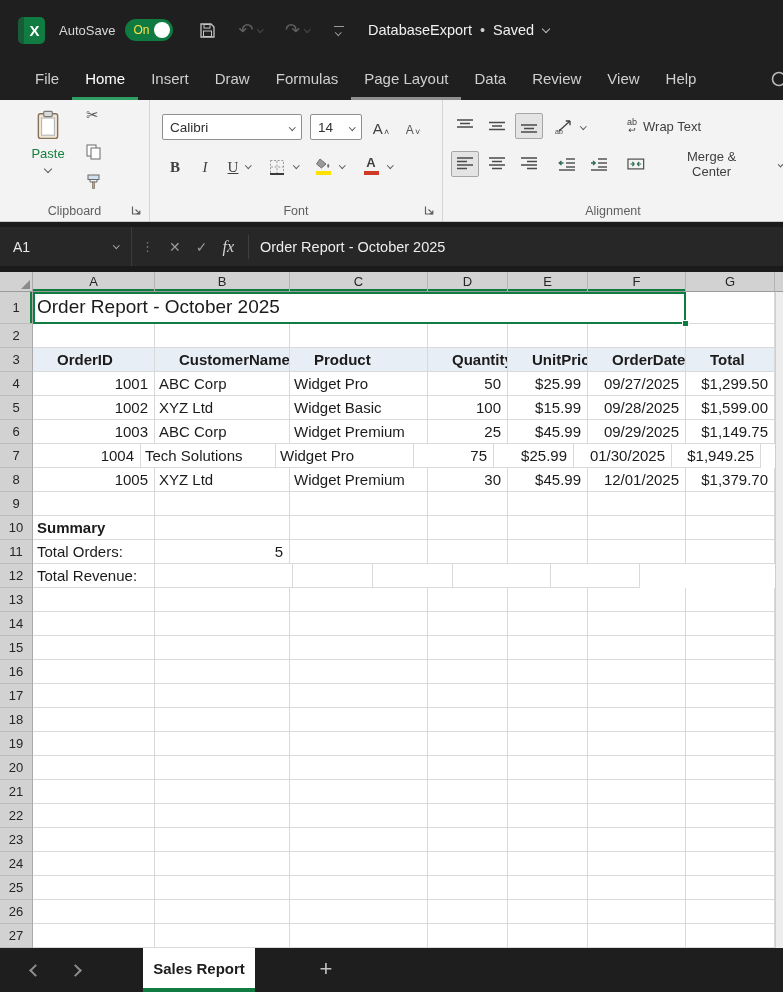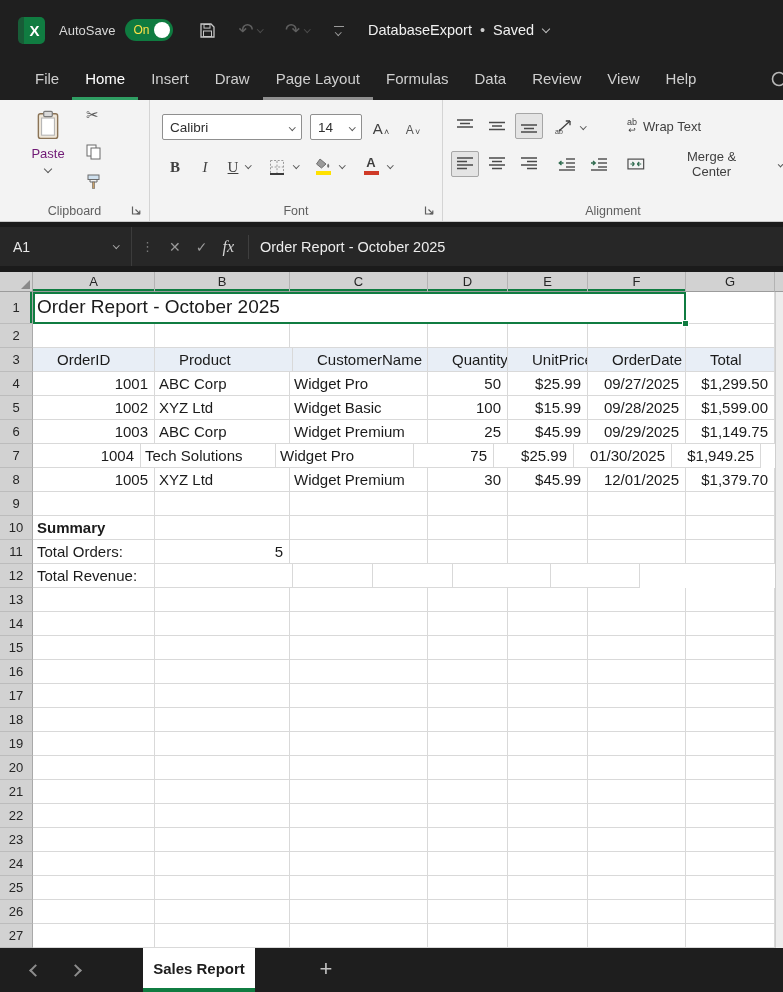--- a/index.html
+++ b/index.html
@@ -31,21 +31,21 @@
   .menu-item { display:flex; align-items:center; padding:0 13px; font-size:15px; color:#cfcfcf; border-bottom:3px solid transparent; cursor:pointer; }
   .menu-item.active { color:#ffffff; border-bottom-color:#2f9e63; }
   .menu-item.hovered { border-bottom-color:#8f8f8f; }
   .search-part { position:absolute; right:-9px; top:10px; }
 
   
   .ribbon { position:absolute; top:100px; left:0; width:783px; height:122px; background:#f3f3f3; color:#3f3f3f; border-bottom:1px solid #c9c9c9; }
   .rgroup { position:absolute; top:0; height:121px; border-right:1px solid #d4d4d4; }
   .glabel { position:absolute; bottom:3px; left:0; width:100%; text-align:center; font-size:12.5px; color:#5f5f5f; }
   .launcher { position:absolute; right:7px; bottom:5px; background:none; border:none; cursor:pointer; padding:0; line-height:0; }
-  .paste-btn { position:absolute; left:22px; top:10px; width:52px; height:90px; display:flex; flex-direction:column; align-items:center; cursor:pointer; background:none; border:none; color:#701a75; }
+  .paste-btn { position:absolute; left:22px; top:10px; width:52px; height:90px; display:flex; flex-direction:column; align-items:center; cursor:pointer; background:none; border:none; color:#15803d; }
   .paste-btn .pbl { font-size:13px; margin-top:6px; }
   .paste-btn .chev { margin-top:5px; color:#5a5a5a; }
   .mini { position:absolute; background:none; border:none; cursor:pointer; line-height:0; color:#5a5a5a; font-size:15px; }
   .combo { position:absolute; height:26px; background:#fff; border:1px solid #8f8f8f; border-radius:2px; display:flex; align-items:center; justify-content:space-between; padding:0 7px; font-size:13.5px; color:#2f2f2f; cursor:pointer; }
   .combo .chev { color:#5a5a5a; }
   .rbtn { position:absolute; height:26px; min-width:22px; background:none; border:none; display:flex; align-items:flex-end; justify-content:center; cursor:pointer; color:#3f3f3f; padding:0 0 3px 0; }
   .serif { font-family:"Liberation Serif","DejaVu Serif",serif; font-size:15px; line-height:15px; }
   .bold-g { font-weight:bold; }
   .ital-g { font-style:italic; }
   .und-g { text-decoration:underline; }
@@ -80,21 +80,21 @@
   .col-h.selcol { box-shadow: inset 0 -2px 0 #107c41; }
   .col-filler { flex:1; border-bottom:1px solid #9c9c9c; }
   .grid-row { display:flex; height:24px; }
   .grid-row.row1 { height:32px; }
   .row-h { width:33px; flex:0 0 33px; background:#d2d2d2; border-right:1px solid #a9a9a9; border-bottom:1px solid #bcbcbc; font-size:13px; text-align:center; color:#262626; line-height:23px; cursor:pointer; }
   .row1 .row-h { line-height:31px; }
   .row-h.selrow { box-shadow: inset -2px 0 0 #107c41; }
   .cell { border-right:1px solid #d9d9d9; border-bottom:1px solid #d9d9d9; font-size:15px; color:#1b1b1b; padding:0 4px; line-height:23px; white-space:nowrap; overflow:hidden; cursor:cell; }
   .row1 .cell { line-height:30px; }
   .title-cell { font-size:19px; padding-left:4px; overflow:visible; }
-  .th { font-weight:normal;padding-left:24px; }
+  .th { font-weight:bold;padding-left:24px; }
   .b { font-weight:bold; }
   .r { text-align:right; padding-right:6px; }
   .hdrfill { background:#e8eef6; }
   .sel-overlay { position:absolute; left:33px; top:20px; width:653px; height:32px; border:2px solid #107c41; pointer-events:none; z-index:5; }
   .fill-handle { position:absolute; right:-5px; bottom:-5px; width:7px; height:7px; background:#107c41; border:1px solid #ffffff; pointer-events:auto; cursor:crosshair; }
   .scroll-strip { position:absolute; right:0; top:20px; bottom:0; width:8px; background:#ededed; border-left:1px solid #cfcfcf; }
 
   
   .sheetbar { position:absolute; top:948px; left:0; width:783px; height:44px; background:#1e1e1e; }
   .nav-ch { position:absolute; top:18px; width:9px; height:9px; border-left:2px solid #8d8d8d; border-bottom:2px solid #8d8d8d; cursor:pointer; }
@@ -146,22 +146,22 @@
 
   <div class="menubar" id="menubar">
     <svg class="search-part" width="22" height="22" viewBox="0 0 22 22">
         <circle cx="9" cy="9" r="6.5" fill="none" stroke="#b9b9b9" stroke-width="1.6"></circle>
         <line x1="13.5" y1="13.5" x2="18" y2="18" stroke="#b9b9b9" stroke-width="1.6"></line>
       </svg>
   <div class="menu-item">File</div>
       <div class="menu-item active">Home</div>
       <div class="menu-item">Insert</div>
       <div class="menu-item">Draw</div>
+      <div class="menu-item">Formulas</div>
       <div class="menu-item hovered">Page Layout</div>
-      <div class="menu-item">Formulas</div>
       <div class="menu-item">Data</div>
       <div class="menu-item">Review</div>
       <div class="menu-item">View</div>
       <div class="menu-item">Help</div>
     </div>
 
   <div class="ribbon">
 
     <div class="rgroup" style="left:0;width:150px;">
       <button class="paste-btn">
@@ -425,22 +425,22 @@
           <div class="cell" style="width: 135px;"></div>
           <div class="cell" style="width: 138px;"></div>
           <div class="cell" style="width: 80px;"></div>
           <div class="cell" style="width: 80px;"></div>
           <div class="cell" style="width: 98px;"></div>
           <div class="cell" style="width: 89px;"></div>
         </div>
         <div class="grid-row">
           <div class="row-h">3</div>
           <div class="cell hdrfill th" style="width: 122px;">OrderID</div>
+          <div class="cell hdrfill th" style="width: 135px;">CustomerName</div>
           <div class="cell hdrfill th" style="width: 138px;">Product</div>
-          <div class="cell hdrfill th" style="width: 135px;">CustomerName</div>
           <div class="cell hdrfill th r" style="width: 80px;">Quantity</div>
           <div class="cell hdrfill th r" style="width: 80px;">UnitPrice</div>
           <div class="cell hdrfill th r" style="width: 98px;">OrderDate</div>
           <div class="cell hdrfill th" style="width: 89px;">Total</div>
         </div>
         <div class="grid-row">
           <div class="row-h">4</div>
           <div class="cell r" style="width: 122px;">1001</div>
           <div class="cell" style="width: 135px;">ABC Corp</div>
           <div class="cell" style="width: 138px;">Widget Pro</div>

